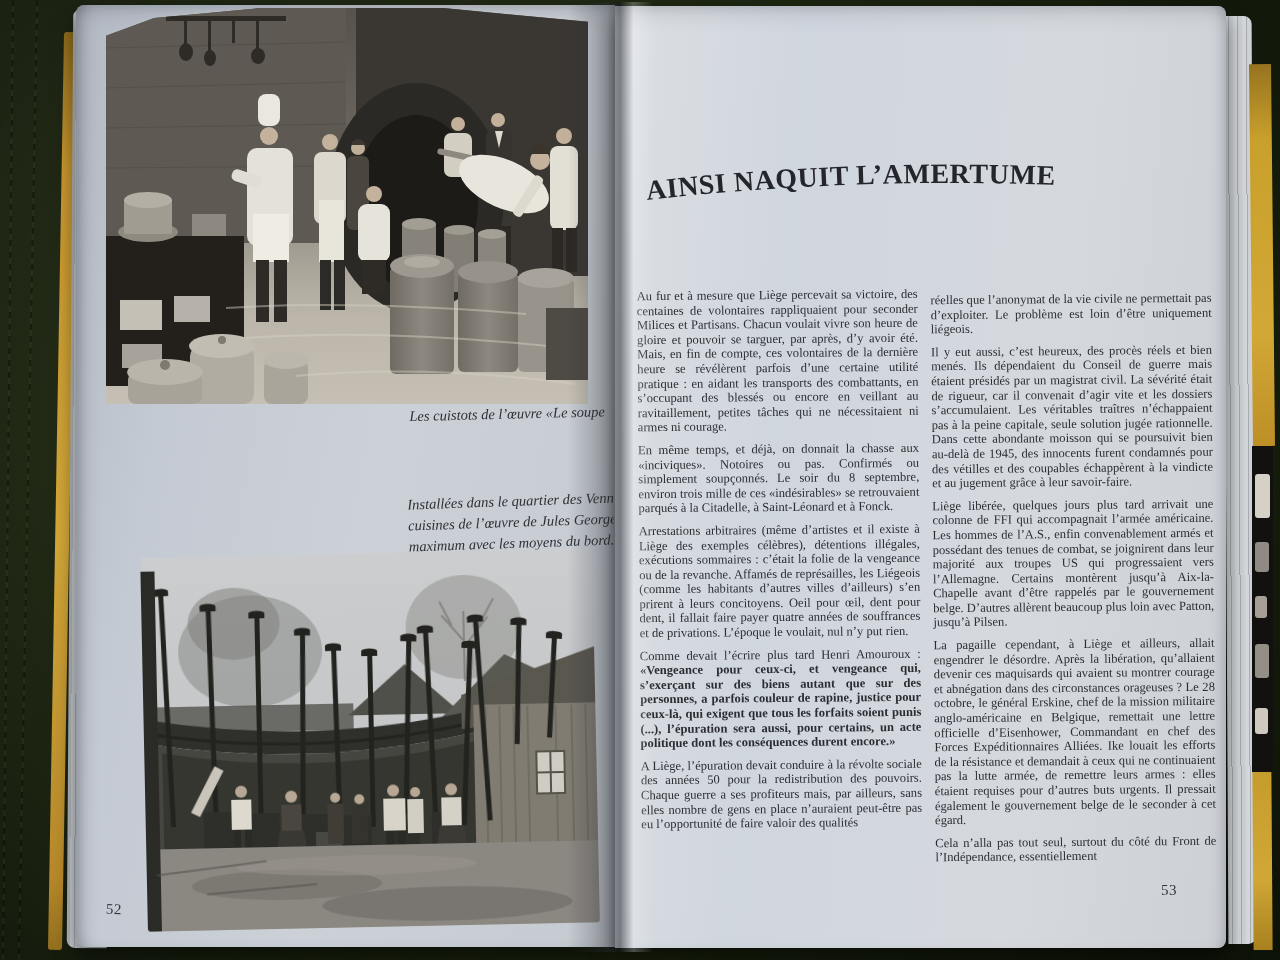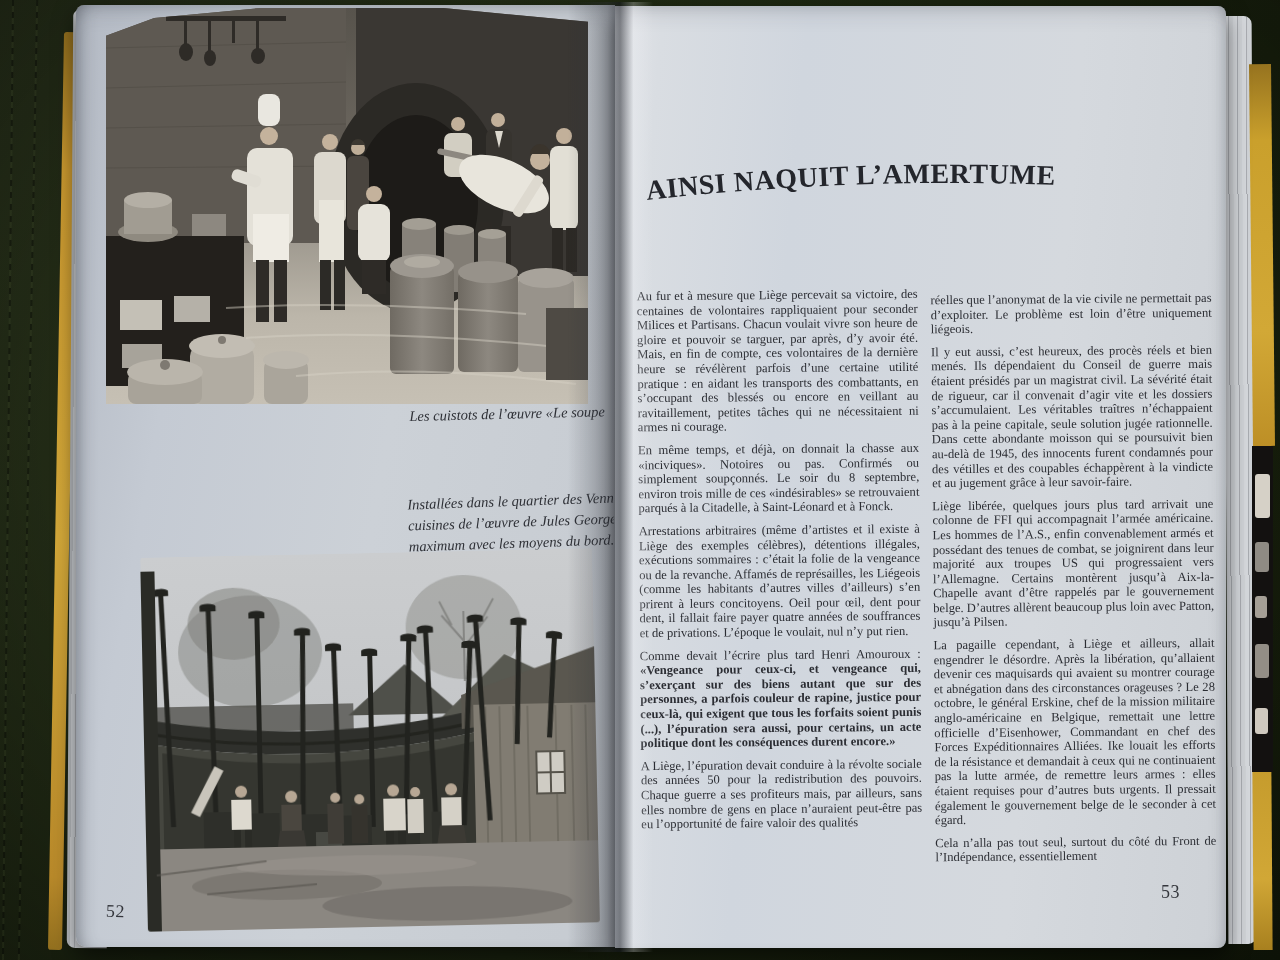--- a/index.html
+++ b/index.html
@@ -51,21 +51,21 @@
   .photo{position:absolute;overflow:hidden;}
   .photo-top{left:30px;top:3px;width:482px;height:396px;
     clip-path:polygon(0 7%,10% 2.5%,32% 0,70% 0,100% 3.5%,100% 100%,0 100%);}
   .photo-bottom{left:68px;top:548px;width:452px;height:374px;transform:rotate(-1.2deg);border-radius:3px;}
   .caption-top{position:absolute;right:10px;top:402px;width:300px;text-align:right;
     font-style:italic;font-size:14.5px;color:#2e3036;transform:rotate(-1.4deg);
     white-space:nowrap;overflow:hidden;}
   .caption-mid{position:absolute;left:332px;top:486px;width:206px;font-style:italic;
     font-size:14.5px;line-height:21px;color:#2e3036;transform:rotate(-2deg);}
   .caption-mid div{white-space:nowrap;overflow:hidden;}
-  .pagenum{position:absolute;font-size:18px;color:#34363c;letter-spacing:.5px;}
+  .pagenum{position:absolute;font-size:15px;color:#34363c;letter-spacing:.5px;}
   .pn-left{left:30px;top:896px;transform:rotate(2deg);}
   .pn-right{left:546px;top:876px;}
 
   
   .title-arc{position:absolute;left:26px;top:146px;width:580px;height:62px;}
   .title-arc text{font-family:"Liberation Serif",serif;font-weight:bold;font-size:28px;
     letter-spacing:.5px;fill:#24262c;}
   .col{position:absolute;width:281px;font-size:12.6px;line-height:14.6px;color:#2b2d33;
     transform:rotate(-.5deg);}
   .col p{margin:0 0 8px;text-align:justify;}

